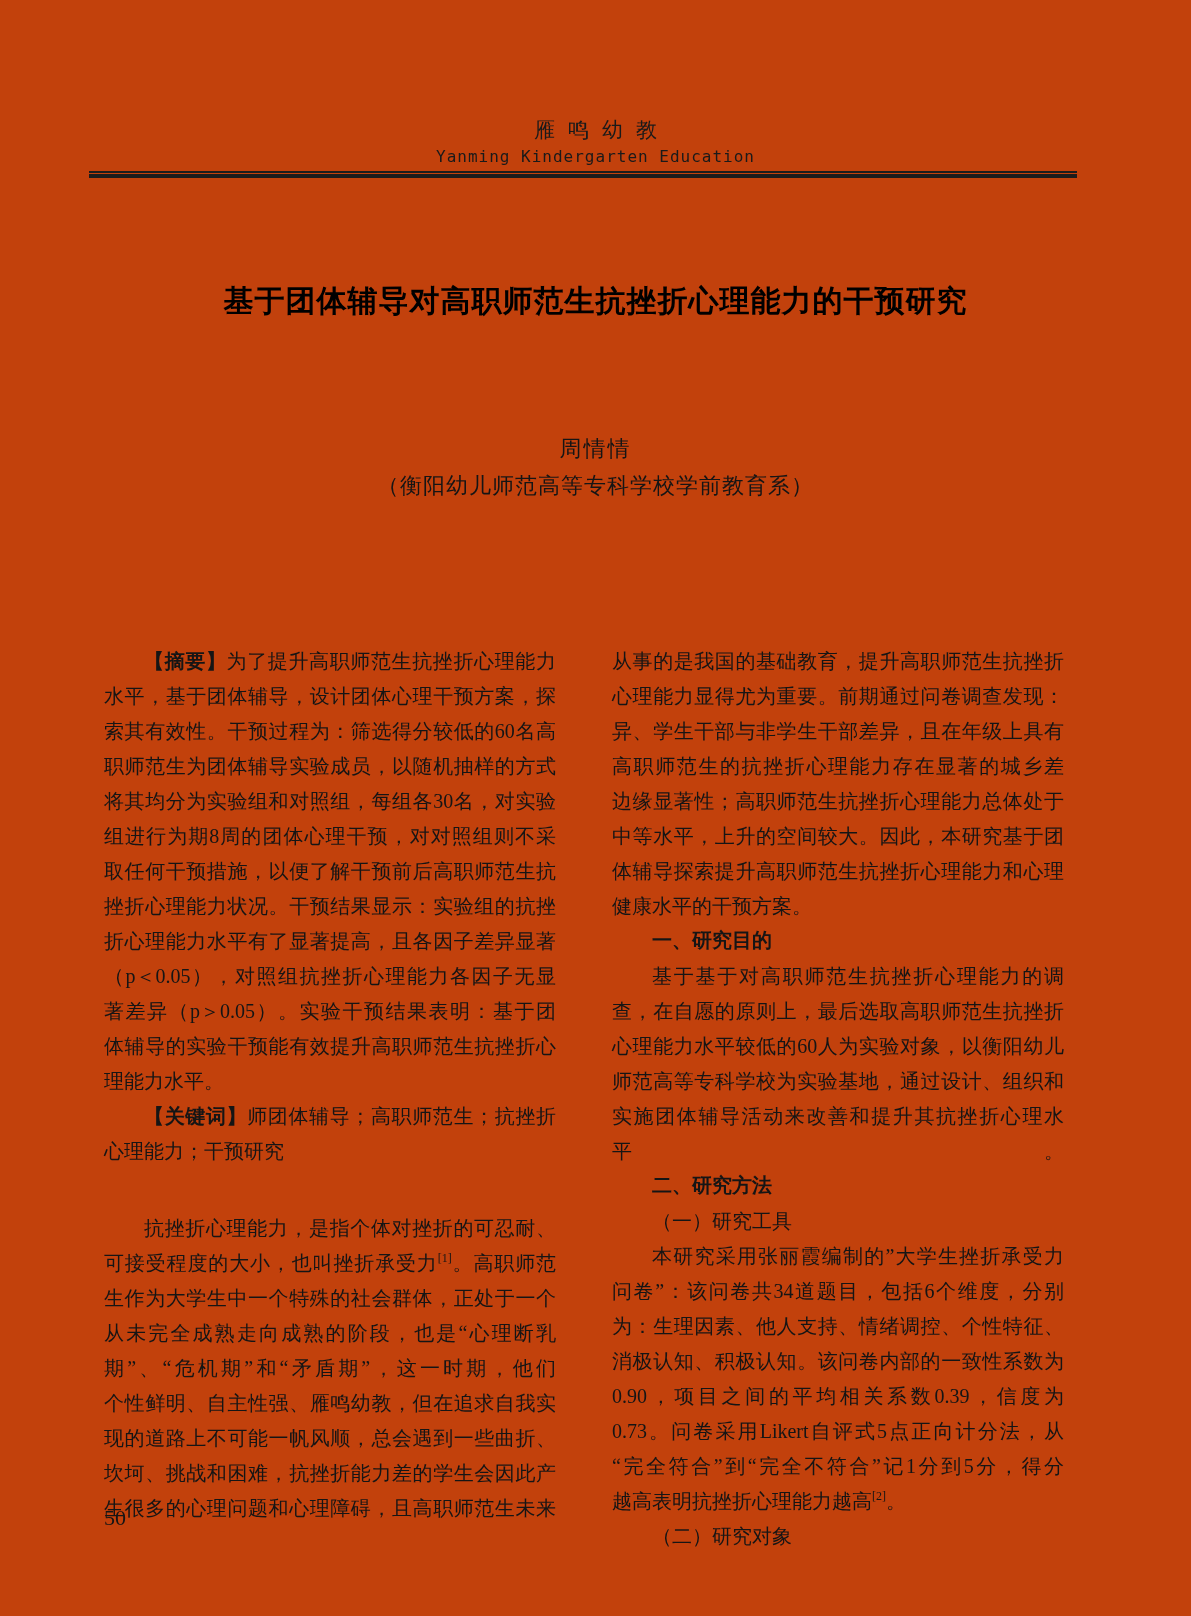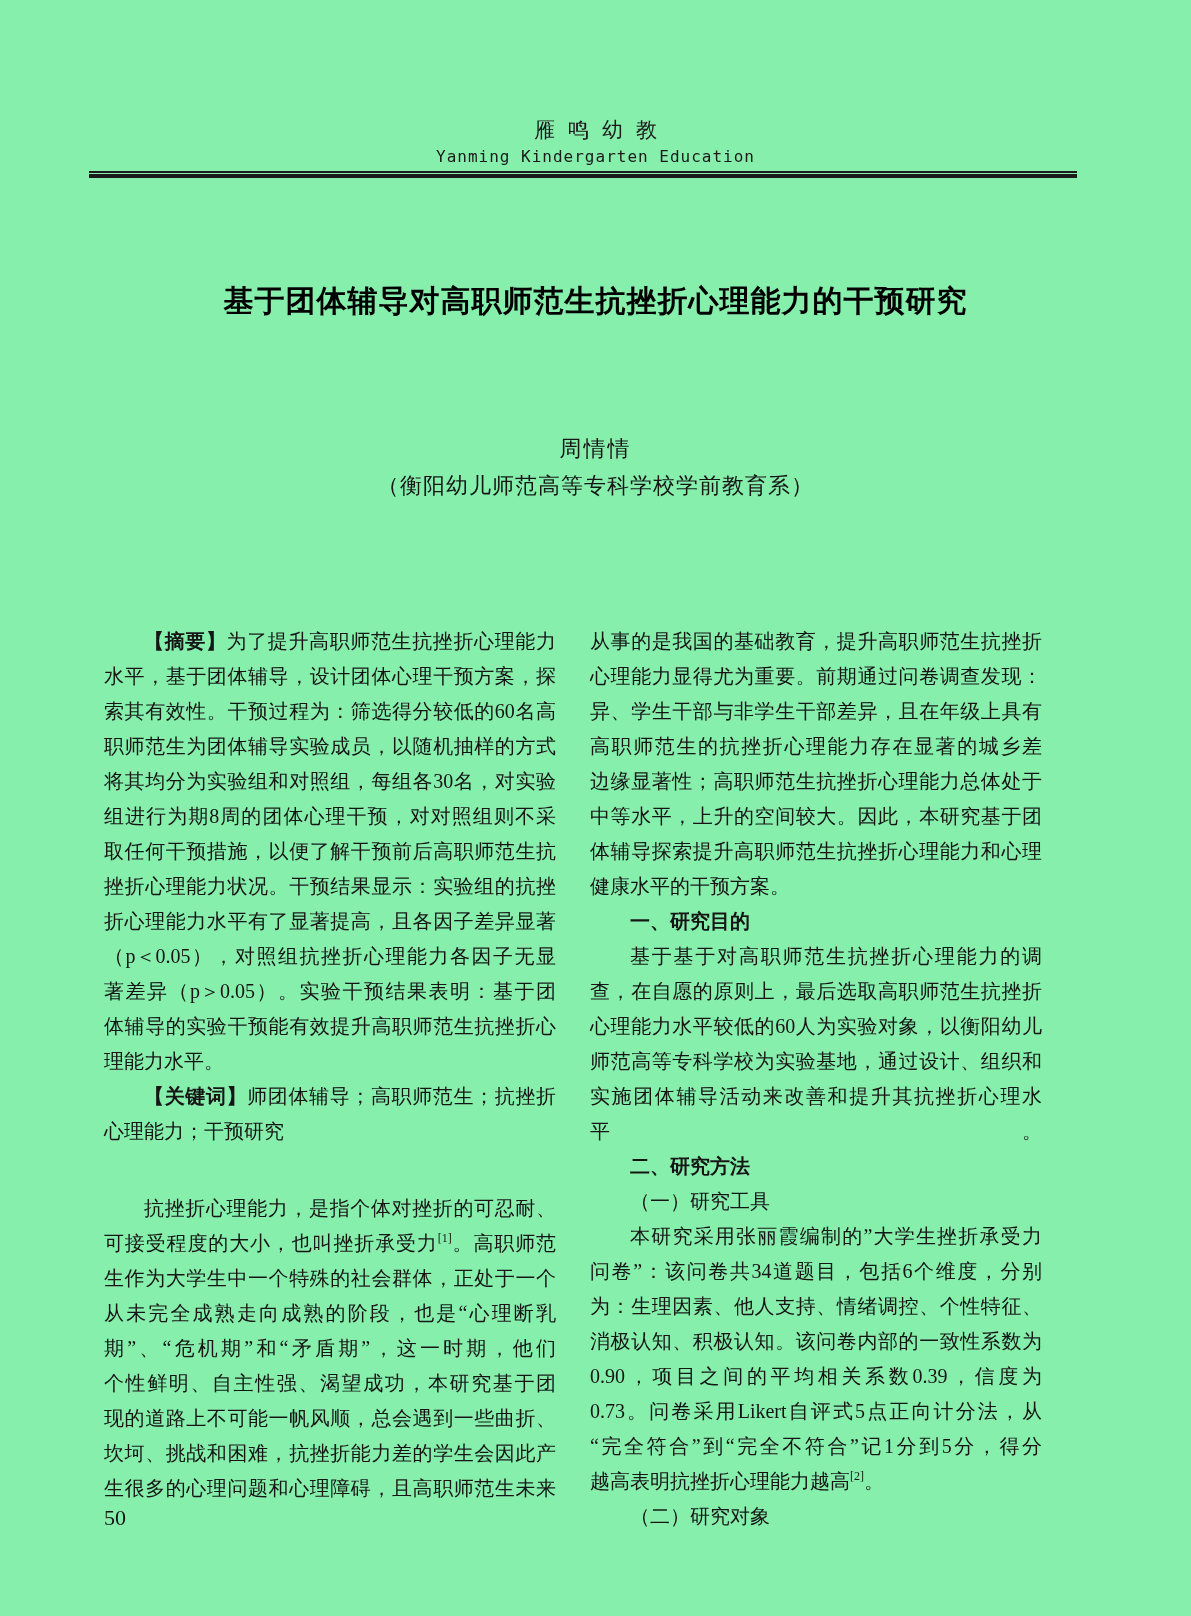--- a/index.html
+++ b/index.html
@@ -1,21 +1,21 @@
 <!DOCTYPE html>
 <html><head>
 <meta charset="utf-8">
 <style>
   html, body { margin: 0; padding: 0; background: #e8e8e8; }
   .page {
     position: relative;
     width: 1191px;
     height: 1616px;
     margin: 0 auto;
-    background: #86efac;
+    background: #c2410c;
     color: #151515;
     font-family: "Liberation Serif", serif;
     overflow: hidden;
   }
   
   .jcn {
     position: absolute; top: 116px; left: 0; width: 100%;
     text-align: center; font-size: 21px; letter-spacing: 13px; text-indent: 13px;
     color: #1a1a1a;
   }
@@ -36,34 +36,34 @@
   .author {
     position: absolute; top: 434px; left: 0; width: 100%;
     text-align: center; font-size: 22px; letter-spacing: 2px;
   }
   .affil {
     position: absolute; top: 471px; left: 0; width: 100%;
     text-align: center; font-size: 22px; letter-spacing: 1px;
   }
   
   .cols {
-    position: absolute; top: 624px; left: 104px; width: 966px;
-    display: flex; gap: 34px;
+    position: absolute; top: 644px; left: 104px; width: 966px;
+    display: flex; gap: 56px;
   }
   .col { width: 452px; }
   .line {
     font-size: 20px; line-height: 35px;
     text-align: justify; text-align-last: justify;
     white-space: normal;
   }
   .line.end { text-align-last: left; }
   .line.ind { text-indent: 2em; }
   .heading {
     font-weight: bold;
-    font-family: Liberation Serif, serif;
+    font-family: Liberation Mono, monospace;
     text-align-last: left;
     font-size: 20px;
   }
   .blabel {
     font-weight: bold;
     font-family: "Liberation Sans", sans-serif;
   }
   sup.ref { font-size: 12px; line-height: 0; vertical-align: super; }
   .spacer { height: 42px; }
   .pageno {
@@ -104,21 +104,21 @@
       <div class="line">体辅导的实验干预能有效提升高职师范生抗挫折心</div>
       <div class="line end">理能力水平。</div>
       <div class="line ind"><span class="blabel">【关键词】</span><span>师团体辅导；高职师范生；抗挫折</span></div>
       <div class="line end">心理能力；干预研究</div>
       <div class="spacer"></div>
       <div class="line ind">抗挫折心理能力，是指个体对挫折的可忍耐、</div>
       <div class="line"><span>可接受程度的大小，也叫挫折承受力</span><sup class="ref">[1]</sup><span>。高职师范</span></div>
       <div class="line">生作为大学生中一个特殊的社会群体，正处于一个</div>
       <div class="line">从未完全成熟走向成熟的阶段，也是“心理断乳</div>
       <div class="line">期”、“危机期”和“矛盾期”，这一时期，他们</div>
-      <div class="line">个性鲜明、自主性强、渴望成功，本研究基于团</div>
+      <div class="line">个性鲜明、自主性强、雁鸣幼教，但在追求自我实</div>
       <div class="line">现的道路上不可能一帆风顺，总会遇到一些曲折、</div>
       <div class="line">坎坷、挑战和困难，抗挫折能力差的学生会因此产</div>
       <div class="line">生很多的心理问题和心理障碍，且高职师范生未来</div>
     </div>
 
     <div class="col">
       <div class="line">从事的是我国的基础教育，提升高职师范生抗挫折</div>
       <div class="line">心理能力显得尤为重要。前期通过问卷调查发现：</div>
       <div class="line">异、学生干部与非学生干部差异，且在年级上具有</div>
       <div class="line">高职师范生的抗挫折心理能力存在显著的城乡差</div>

